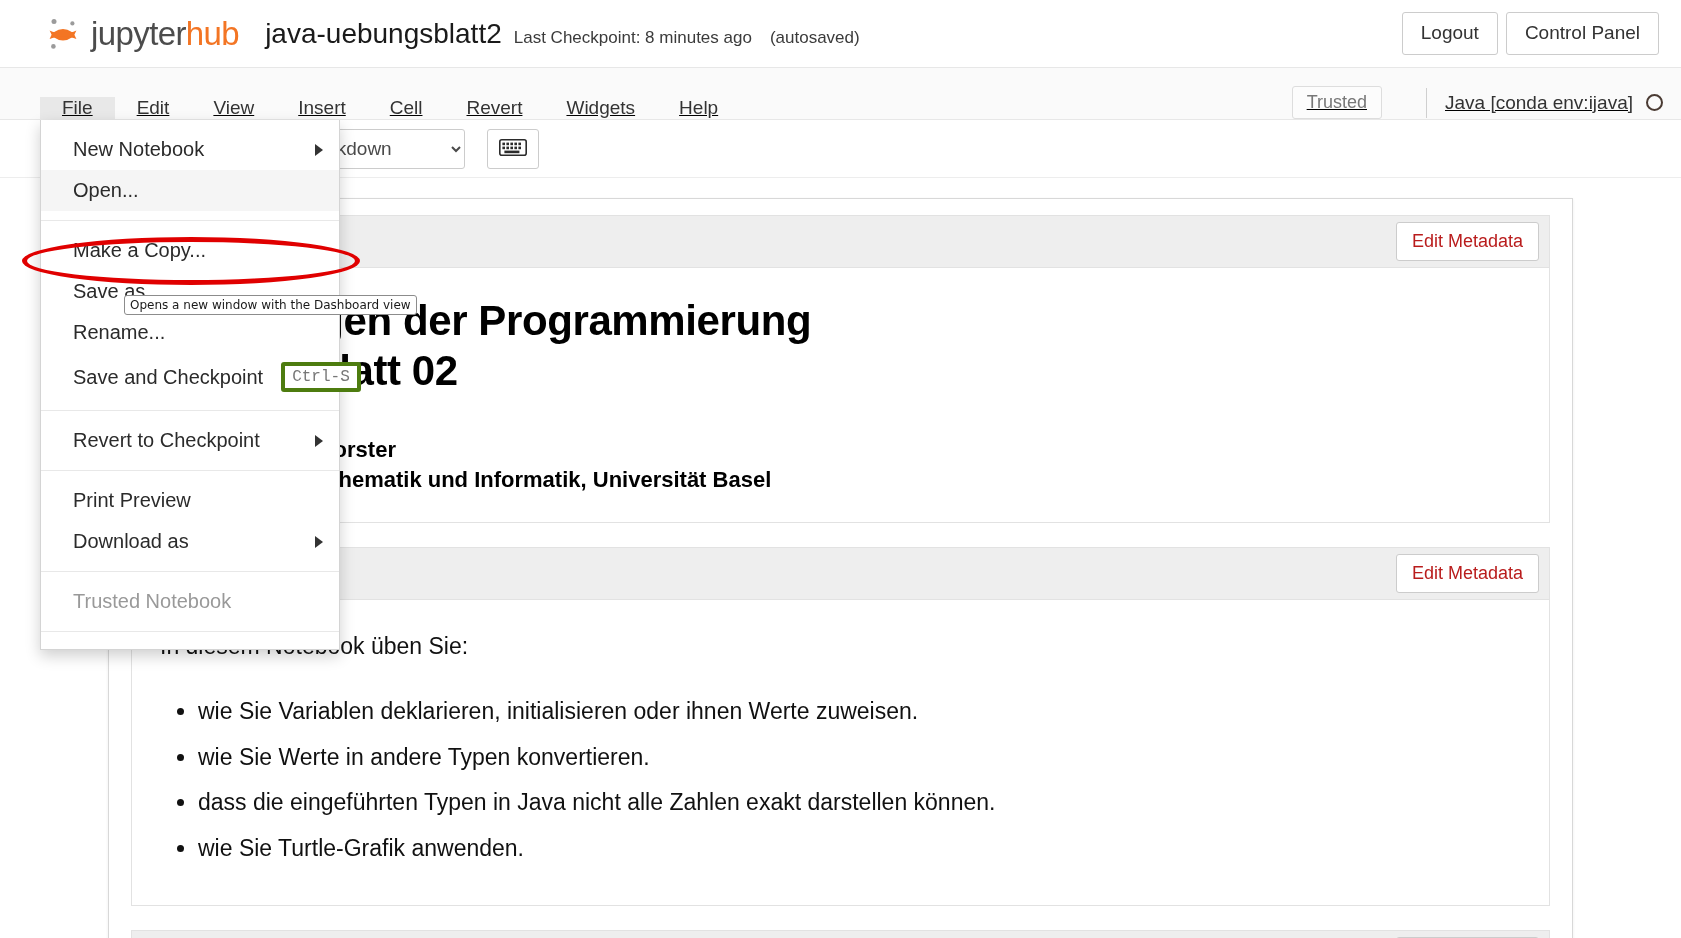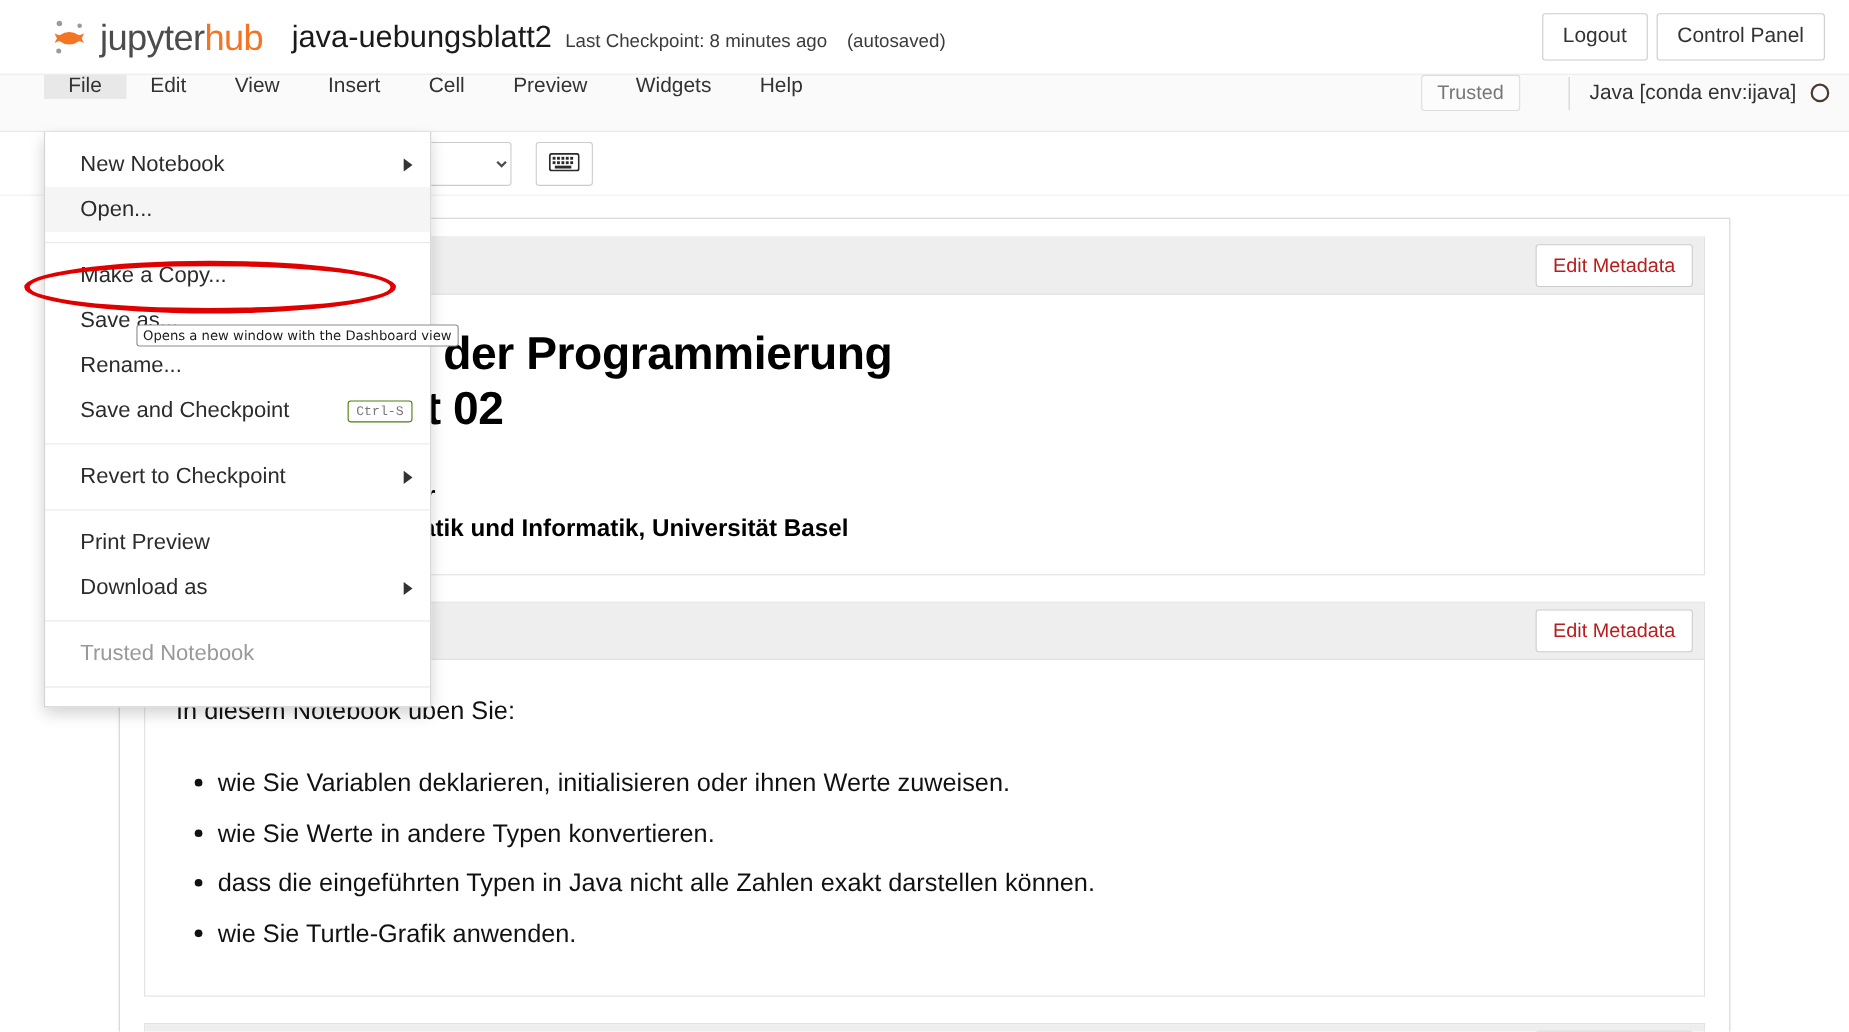--- a/index.html
+++ b/index.html
@@ -81,23 +81,24 @@
 
   
   #menubar-container {
     position: relative;
     background: #fafafa;
     border-bottom: 1px solid #e7e7e7;
     height: 52px;
   }
   #menubar {
     display: flex;
-    align-items: flex-start;
+    align-items: flex-end;
     height: 100%;
     padding-left: 40px;
+    text-decoration: underline;
   }
   .menu-item {
     display: flex;
     align-items: center;
     padding: 0 22px;
     font-size: 19px;
     color: #333333;
     cursor: pointer;
     user-select: none;
     white-space: nowrap;
@@ -138,21 +139,21 @@
     border: 2.4px solid #4a3b33;
     border-radius: 50%;
     display: inline-block;
   }
 
   
   #file-dropdown {
     position: absolute;
     top: 52px;
     left: 40px;
-    width: 352px;
+    width: 300px;
     background: #ffffff;
     border: 1px solid #d4d4d4;
     border-top: none;
     box-shadow: 0 6px 14px rgba(0,0,0,0.19);
     z-index: 120;
     padding: 9px 0 8px 0;
   }
   .dd-item {
     position: relative;
     display: flex;
@@ -170,23 +171,23 @@
   .dd-caret {
     margin-left: 12px;
     width: 0; height: 0;
     border-left: 8px solid #333333;
     border-top: 6px solid transparent;
     border-bottom: 6px solid transparent;
   }
   .dd-shortcut {
     margin-left: 18px;
     font-family: "Liberation Mono", monospace;
-    font-size: 12px;
+    font-size: 16px;
     color: #777777;
-    border: 1px solid #4d7c0f;
+    border: 4px solid #4d7c0f;
     border-radius: 3px;
     padding: 2px 7px;
     background: #ffffff;
   }
   .dd-divider {
     height: 1px;
     background: #e8e8e8;
     margin: 9px 0;
   }
 
@@ -396,21 +397,21 @@
   </div>
 </div>
 
 <div id="menubar-container">
   <div id="menubar">
     <div class="menu-item open">File</div>
     <div class="menu-item">Edit</div>
     <div class="menu-item">View</div>
     <div class="menu-item">Insert</div>
     <div class="menu-item">Cell</div>
-    <div class="menu-item">Preview</div>
+    <div class="menu-item">Revert</div>
     <div class="menu-item">Widgets</div>
     <div class="menu-item">Help</div>
 
     <div class="menubar-right">
       <button id="notification_trust">Trusted</button>
       <span class="kernel-divider"></span>
       <span id="kernel_indicator_name">Java [conda env:ijava]</span>
       <span id="kernel_indicator_icon"></span>
     </div>
   </div>

